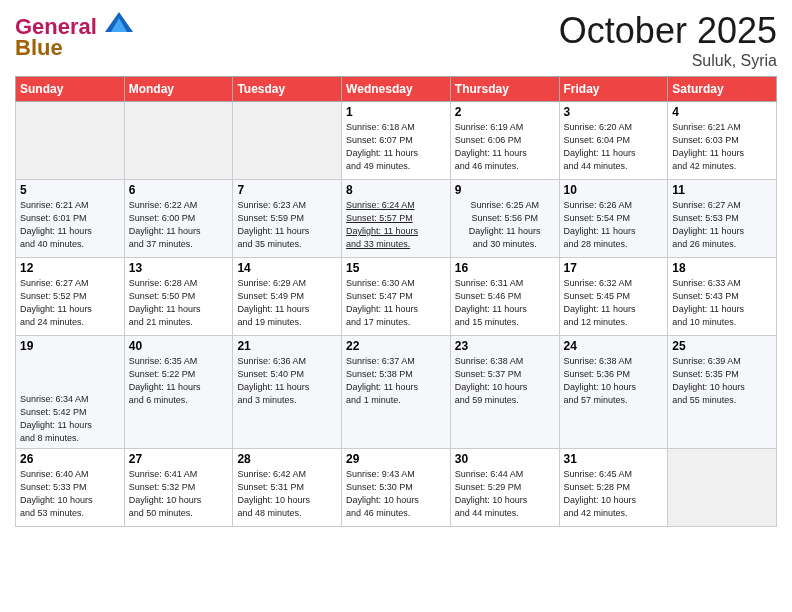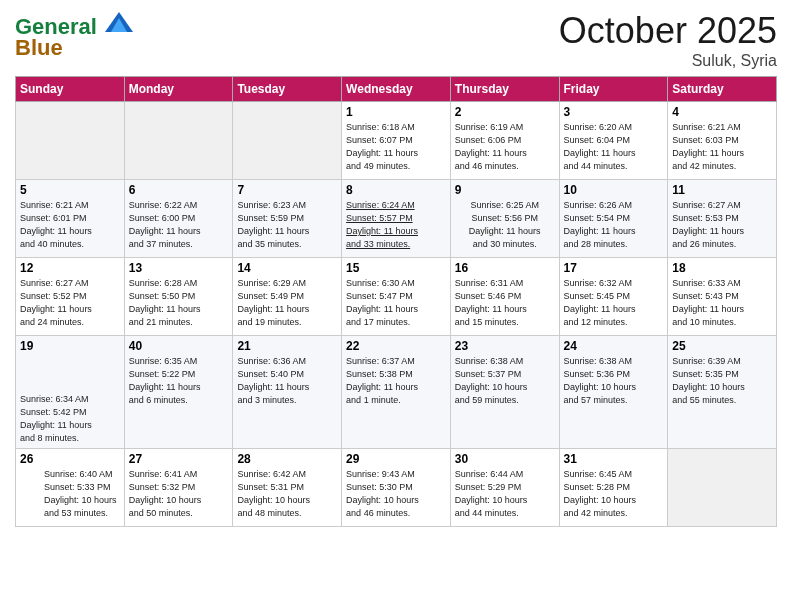--- a/index.html
+++ b/index.html
@@ -25,21 +25,21 @@
       align-items: center;
       margin-top: 4px;
     }
     .logo-text {
       font-size: 22px;
       font-weight: bold;
       color: #1a1a2e;
       line-height: 1.1;
     }
     .logo-text span {
-      color: #15803d;
+      color: #be185d;
     }
     .logo-icon {
       width: 28px;
       height: 20px;
       margin-left: 2px;
       position: relative;
       top: -2px;
     }
     .title-block {
       text-align: right;
@@ -52,21 +52,21 @@
     .location {
       font-size: 16px;
       color: #444;
     }
     .calendar {
       width: 100%;
       border-collapse: collapse;
       table-layout: fixed;
     }
     .calendar th {
-      background: #be185d;
+      background: #ef4444;
       color: #fff;
       font-size: 12px;
       font-weight: bold;
       padding: 5px 4px;
       text-align: left;
       border: 1px solid #aaa;
     }
     .calendar td {
       vertical-align: top;
       padding: 3px 4px;
@@ -313,21 +313,21 @@
             <span class="day-num">25</span>
             <div class="cell-text" style="white-space: pre-line;">Sunrise: 6:39 AM
 Sunset: 5:35 PM
 Daylight: 10 hours
 and 55 minutes.</div>
           </td>
         </tr>
         <tr>
           <td>
             <span class="day-num">26</span>
-            <div class="cell-text" style="white-space: pre-line; margin-left: 24px;">Sunrise: 6:40 AM
+            <div class="cell-text" style="white-space: pre-line;">Sunrise: 6:40 AM
 Sunset: 5:33 PM
 Daylight: 10 hours
 and 53 minutes.</div>
           </td>
           <td>
             <span class="day-num">27</span>
             <div class="cell-text" style="white-space: pre-line;">Sunrise: 6:41 AM
 Sunset: 5:32 PM
 Daylight: 10 hours
 and 50 minutes.</div>

